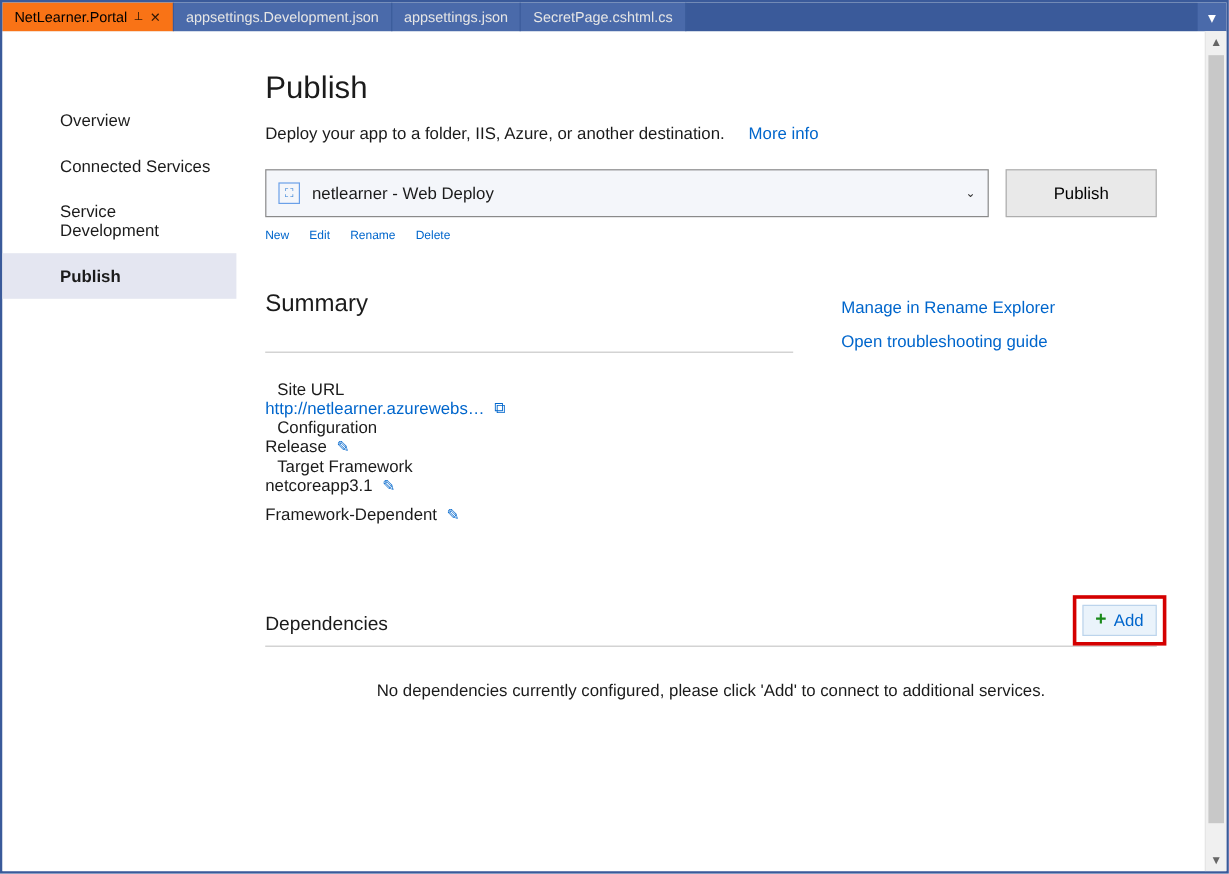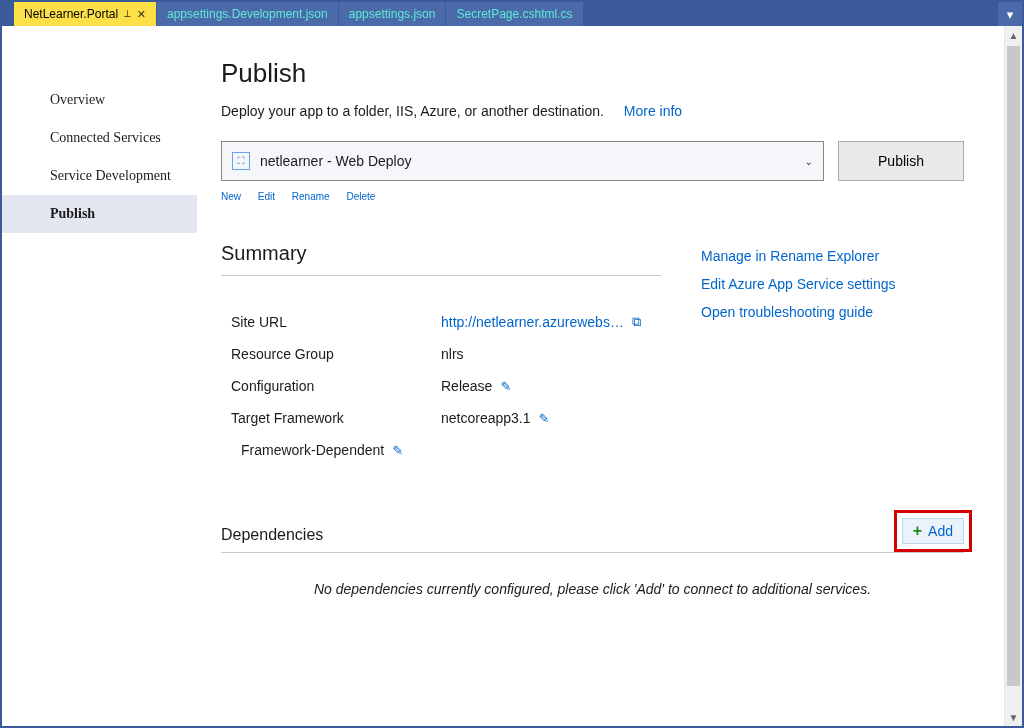--- a/index.html
+++ b/index.html
@@ -19,31 +19,30 @@
     display: flex;
     align-items: stretch;
     height: 24px;
     background: #3a5a9a;
   }
   .tab {
     display: flex;
     align-items: center;
     padding: 0 10px;
     font-size: 12px;
-    color: #5eead4;
+    color: #e5e5e5;
     background: #4a6aaa;
     border-right: 1px solid #3a5a9a;
     cursor: pointer;
     gap: 6px;
     white-space: nowrap;
   }
   .tab.active {
-    background: #fde047;
+    background: #f97316;
     color: #000;
-    margin-left: 12px;
   }
   .tab .pin { font-size: 10px; opacity: .8; }
   .tab .close { font-size: 11px; opacity: .8; }
   .tabstrip .spacer { flex: 1; background: #3a5a9a; }
   .tabstrip .menu {
     width: 24px; display:flex; align-items:center; justify-content:center;
     color:#fff; background:#4a6aaa; cursor:pointer;
   }
 
   
@@ -56,21 +55,20 @@
     width: 195px;
     padding-top: 55px;
     display: flex;
     flex-direction: column;
   }
   .side-item {
     padding: 11px 20px 11px 48px;
     font-size: 14px;
     color: #1b1b1b;
     cursor: pointer;
-    font-family: Liberation Serif, serif;
   }
   .side-item.selected {
     background: #e4e6f1;
     font-weight: 600;
   }
   .content-wrap {
     flex: 1;
     display: flex;
     position: relative;
   }
@@ -126,27 +124,27 @@
     background:#e9e9e9; font-size:14px; cursor:pointer;
   }
   .profile-links { font-size:10px; margin-bottom:40px; }
   .profile-links a { color:#0066cc; text-decoration:none; margin-right:14px; cursor:pointer; }
 
   .cols { display:flex; gap:40px; }
   .col-summary { flex: 0 0 440px; }
   .col-actions { flex: 1; }
   h2.section {
     font-size:20px; font-weight:400; color:#1b1b1b;
-    border-bottom:1px solid #c9c9c9; padding-bottom:10px;
+    border-bottom:1px solid #c9c9c9; padding-bottom:28px;
     margin-bottom:22px;
   }
 
-  .kv-row { display:flex; align-items:flex-end; height:32px; font-size:14px; }
+  .kv-row { display:flex; align-items:flex-start; height:32px; font-size:14px;flex-direction:column; }
   .kv-row .k { width:200px; color:#1b1b1b; padding-left:10px; }
-  .kv-row .v { flex:1; display:flex; align-items:center; gap:8px;margin-left:20px; }
+  .kv-row .v { flex:1; display:flex; align-items:center; gap:8px; }
   .kv-row .v .link { color:#0066cc; cursor:pointer; }
   .kv-row .v .copy-icon,
   .kv-row .v .edit-icon {
     color:#0066cc; font-size:13px; cursor:pointer;
   }
 
   .action-link {
     display:block; font-size:14px; color:#0066cc;
     text-decoration:none; padding:6px 0; cursor:pointer;
   }
@@ -162,21 +160,20 @@
     padding:4px 10px; font-size:14px; color:#0066cc; cursor:pointer;
   }
   .add-btn .plus { color:#1a8a1a; font-weight:700; font-size:16px; line-height:1; }
   .highlight-box {
     border:3px solid #d40000; padding:2px;
     position:absolute;
   }
   .deps-empty {
     text-align:center; font-size:14px; color:#1b1b1b;
     padding-top:28px;
-    font-style:italic;
   }
 </style>
 </head>
 <body>
 
 <div class="tabstrip">
   <div class="tab active">
     <span>NetLearner.Portal</span>
     <span class="pin">⟂</span>
     <span class="close">✕</span>
@@ -233,26 +230,20 @@
           <h2 class="section">Summary</h2>
 
           <div class="kv-row">
             <div class="k">Site URL</div>
             <div class="v">
               <span class="link">http://netlearner.azurewebs…</span>
               <span class="copy-icon">⧉</span>
             </div>
           </div>
           <div class="kv-row">
-            <div class="k">Resource Group</div>
-            <div class="v">
-                <span>nlrs</span>
-              </div>
-          </div>
-          <div class="kv-row">
             <div class="k">Configuration</div>
             <div class="v">
               <span>Release</span>
               <span class="edit-icon">✎</span>
             </div>
           </div>
           <div class="kv-row">
             <div class="k">Target Framework</div>
             <div class="v">
               <span>netcoreapp3.1</span>
@@ -262,21 +253,20 @@
           <div class="kv-row">
             <div class="v">
               <span>Framework-Dependent</span>
               <span class="edit-icon">✎</span>
             </div>
           </div>
         </div>
 
         <div class="col-actions">
           <a class="action-link">Manage in Rename Explorer</a>
-          <a class="action-link">Edit Azure App Service settings</a>
           <a class="action-link">Open troubleshooting guide</a>
         </div>
       </div>
 
       <div style="position:relative;">
         <div class="deps-head">
           <h2>Dependencies</h2>
           <div style="position:relative;">
             <div class="highlight-box" style="left:-8px; right:-8px; top:-8px; bottom:-8px;"></div>
             <button class="add-btn">

